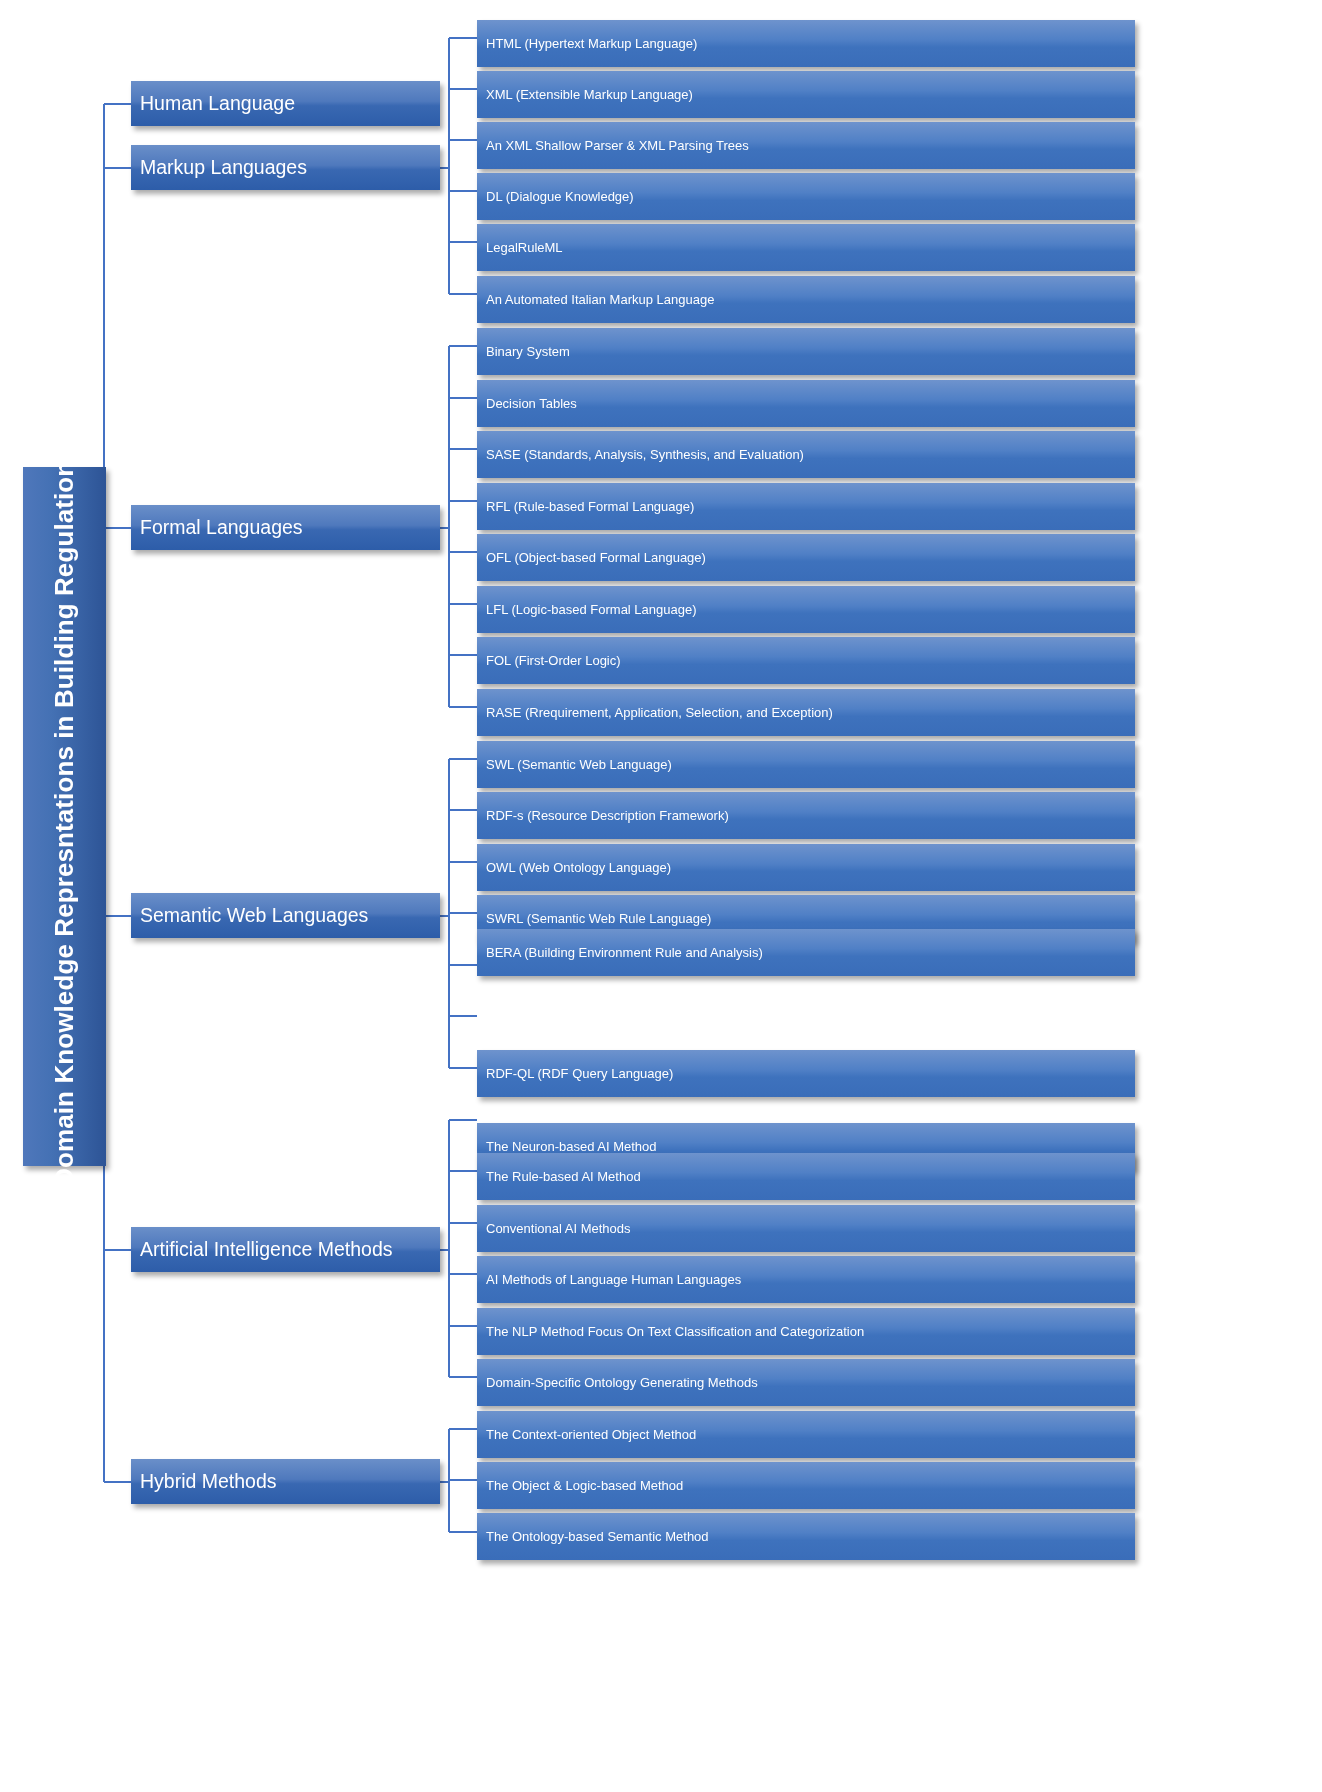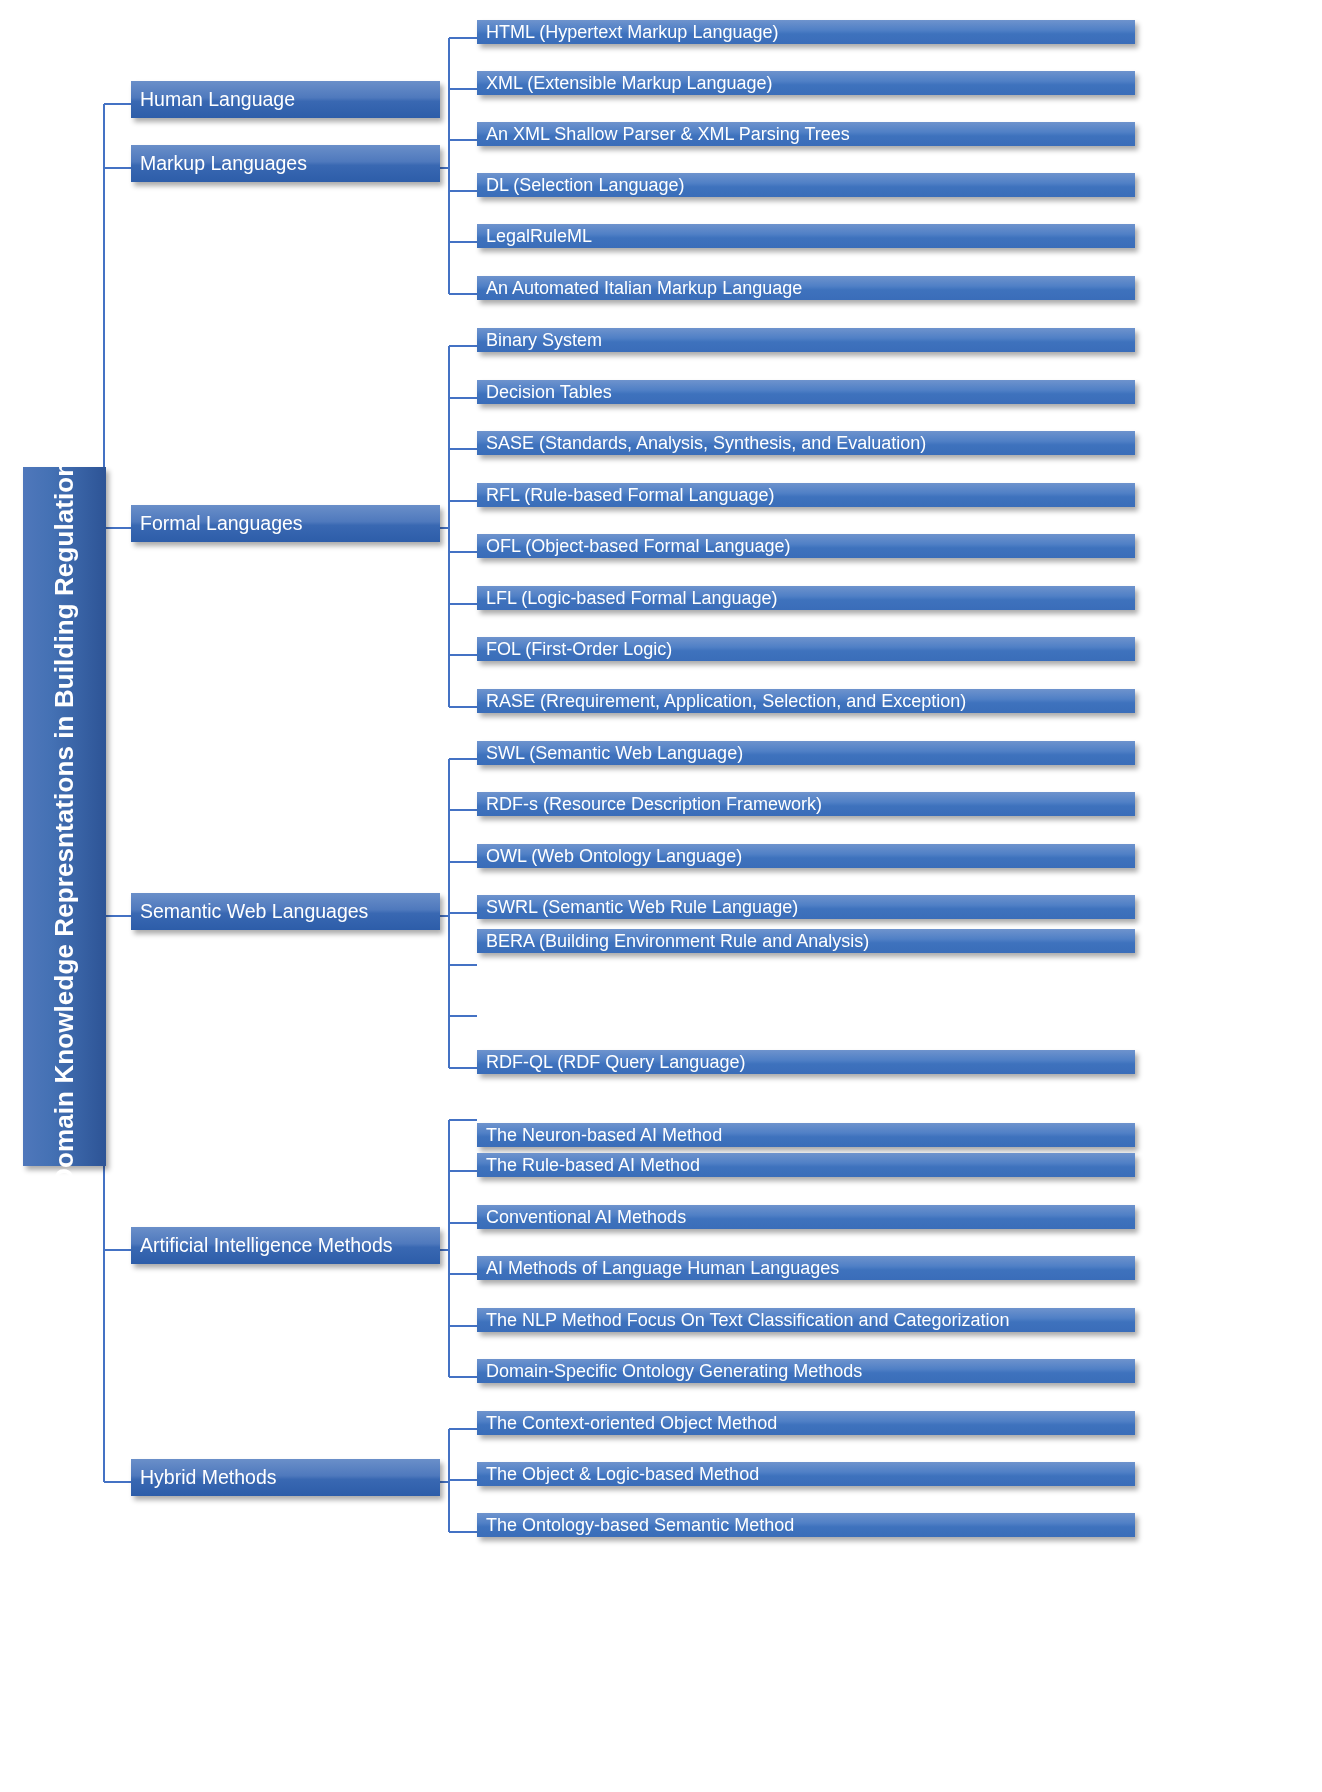--- a/index.html
+++ b/index.html
@@ -34,32 +34,32 @@
   .root .rot{
     transform:rotate(-90deg);
     white-space:nowrap;
     font-size:26px;
     font-weight:bold;
     letter-spacing:.1px;
   }
 
   
   .cat{
-    left:131px;width:309px;height:37px;
+    left:131px;width:309px;height:45px;
     background:linear-gradient(to bottom,#6a8fc9 0%,#4f79bd 45%,#3968b2 55%,#2d5da9 100%);
     padding-left:9px;
     font-size:19.5px;
   }
 
   
   .leaf{
-    left:477px;width:658px;height:24px;
+    left:477px;width:658px;height:47px;
     background:linear-gradient(to bottom,#6e93cd 0%,#5080c6 42%,#3e72bd 58%,#3a6db9 100%);
     padding-left:9px;
-    font-size:18px;
+    font-size:13px;
   }
   .leaf span,.cat span,.root span{display:block;}
 </style>
 </head>
 <body>
 
 <div id="stage">
 
   <svg id="lines" viewBox="0 0 1322 1792" width="1322" height="1792" aria-hidden="true">
       <line x1="106" y1="816.5" x2="106" y2="816.5" stroke="#4472c4" stroke-width="2" shape-rendering="crispEdges"></line>
@@ -138,21 +138,21 @@
   <div class="node leaf" style="top:20px">
     <span>HTML (Hypertext Markup Language)</span>
     </div>
   <div class="node leaf" style="top:71px">
     <span>XML (Extensible Markup Language)</span>
     </div>
   <div class="node leaf" style="top:122px">
     <span>An XML Shallow Parser &amp; XML Parsing Trees</span>
     </div>
   <div class="node leaf" style="top:173px">
-    <span>DL (Selection Language)</span>
+    <span>DL (Dialogue Knowledge)</span>
     </div>
   <div class="node leaf" style="top:224px">
     <span>LegalRuleML</span>
     </div>
   <div class="node leaf" style="top:276px">
     <span>An Automated Italian Markup Language</span>
     </div>
 
   <div class="node leaf" style="top:328px">
     <span>Binary System</span>

